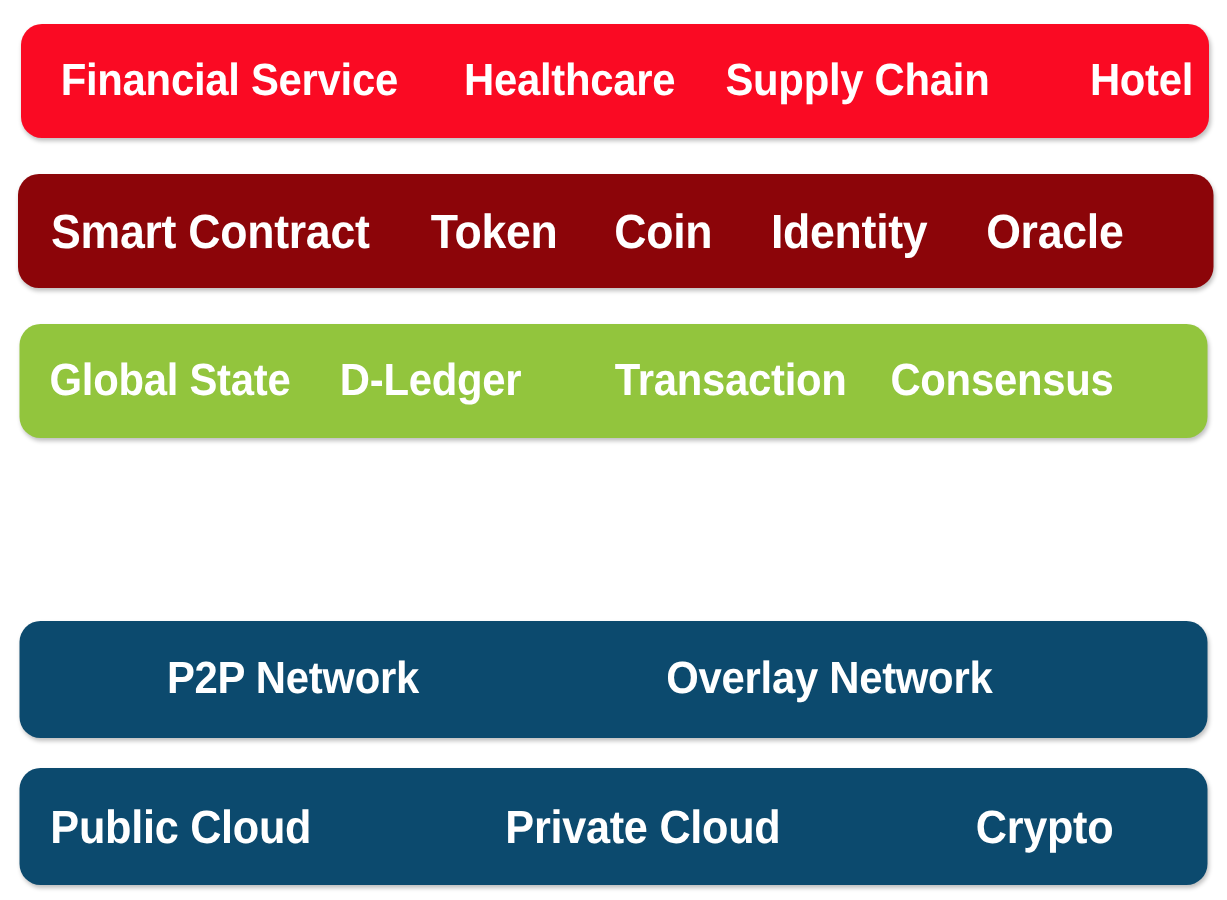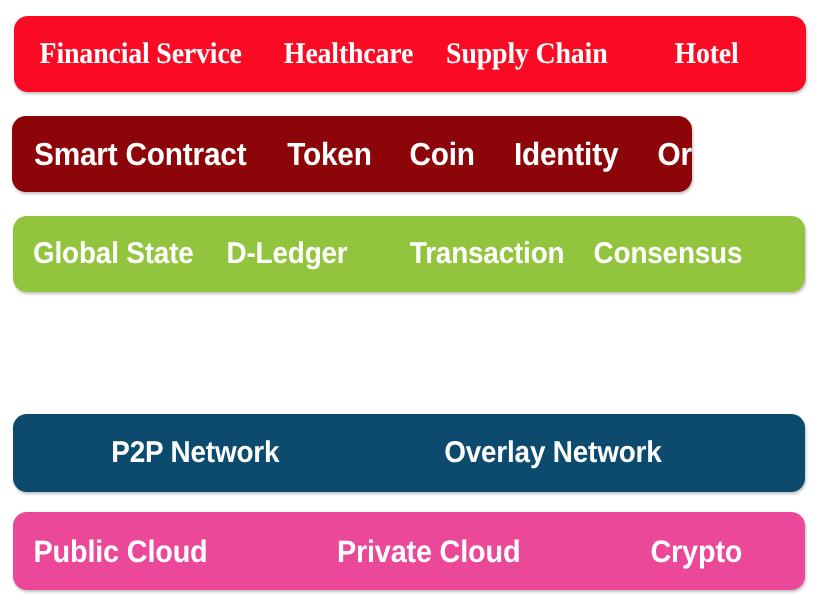--- a/index.html
+++ b/index.html
@@ -39,21 +39,21 @@
     left: 14px; top: 16px; width: 792px; height: 76px;
     padding: 0 18px 0 18px;
     justify-content: flex-start;
   }
   #band-application .layer-item { font-size: 30px; }
   #band-application .gap-a { width: 30px; }
   #band-application .gap-b { width: 22px; }
   #band-application .gap-c { width: 58px; }
   
   #band-contract {
-    left: 12px; top: 116px; width: 680px; height: 76px;
+    left: 12px; top: 116px; width: 797px; height: 76px;
     padding: 0 14px;
     justify-content: flex-start;
   }
   #band-contract .layer-item { font-size: 32px; }
   #band-contract .gap-a { width: 30px; }
   #band-contract .gap-b { width: 32px; }
   #band-contract .gap-c { width: 32px; }
   #band-contract .gap-d { width: 32px; }
   
   #band-ledger {
@@ -93,21 +93,21 @@
   #band-infrastructure .gap-a { width: 36px; }
   #band-infrastructure .gap-b { width: 40px; }
   #band-infrastructure .gap-c { width: 52px; }
   .spacer { flex: none; }
 </style>
 </head>
 <body>
 
 <div id="stack-diagram" style="background: rgb(255, 255, 255);">
 
-  <div class="layer-band" id="band-application" style="background-color: rgb(250, 10, 35); font-family: Liberation Serif, serif;">
+  <div class="layer-band" id="band-application" style="background-color: rgb(250, 10, 35);">
     <span class="layer-item" style="color: rgb(255, 255, 255);">Financial Service</span>
     <span class="spacer gap-a"></span>
     <span class="layer-item" style="color: rgb(255, 255, 255);">Healthcare</span>
     <span class="spacer gap-b"></span>
     <span class="layer-item" style="color: rgb(255, 255, 255);">Supply Chain</span>
     <span class="spacer gap-c"></span>
     <span class="layer-item" style="color: rgb(255, 255, 255);">Hotel</span>
   </div>
 
   <div class="layer-band" id="band-contract" style="background-color: rgb(140, 5, 9);">
@@ -133,21 +133,21 @@
   </div>
 
 
   <div class="layer-band" id="band-network" style="background-color: #0c4a6e;">
     <span class="spacer lead-gap"></span>
     <span class="layer-item" style="color: rgb(255, 255, 255);">P2P Network</span>
     <span class="spacer gap-a"></span>
     <span class="layer-item" style="color: rgb(255, 255, 255);">Overlay Network</span>
   </div>
 
-  <div class="layer-band" id="band-infrastructure" style="background-color: #ec4899; gap: 40px;">
+  <div class="layer-band" id="band-infrastructure" style="background-color: #0c4a6e; gap: 40px;">
     <span class="layer-item" style="color: rgb(255, 255, 255);">Public Cloud</span>
     <span class="spacer gap-a"></span>
     <span class="layer-item" style="color: rgb(255, 255, 255);">Private Cloud</span>
     <span class="spacer gap-b"></span>
     <span class="layer-item" style="color: rgb(255, 255, 255);">Crypto</span>
     <span class="spacer gap-c"></span>
     <span class="layer-item" style="color: rgb(255, 255, 255);">AI</span>
   </div>
 
 </div>

